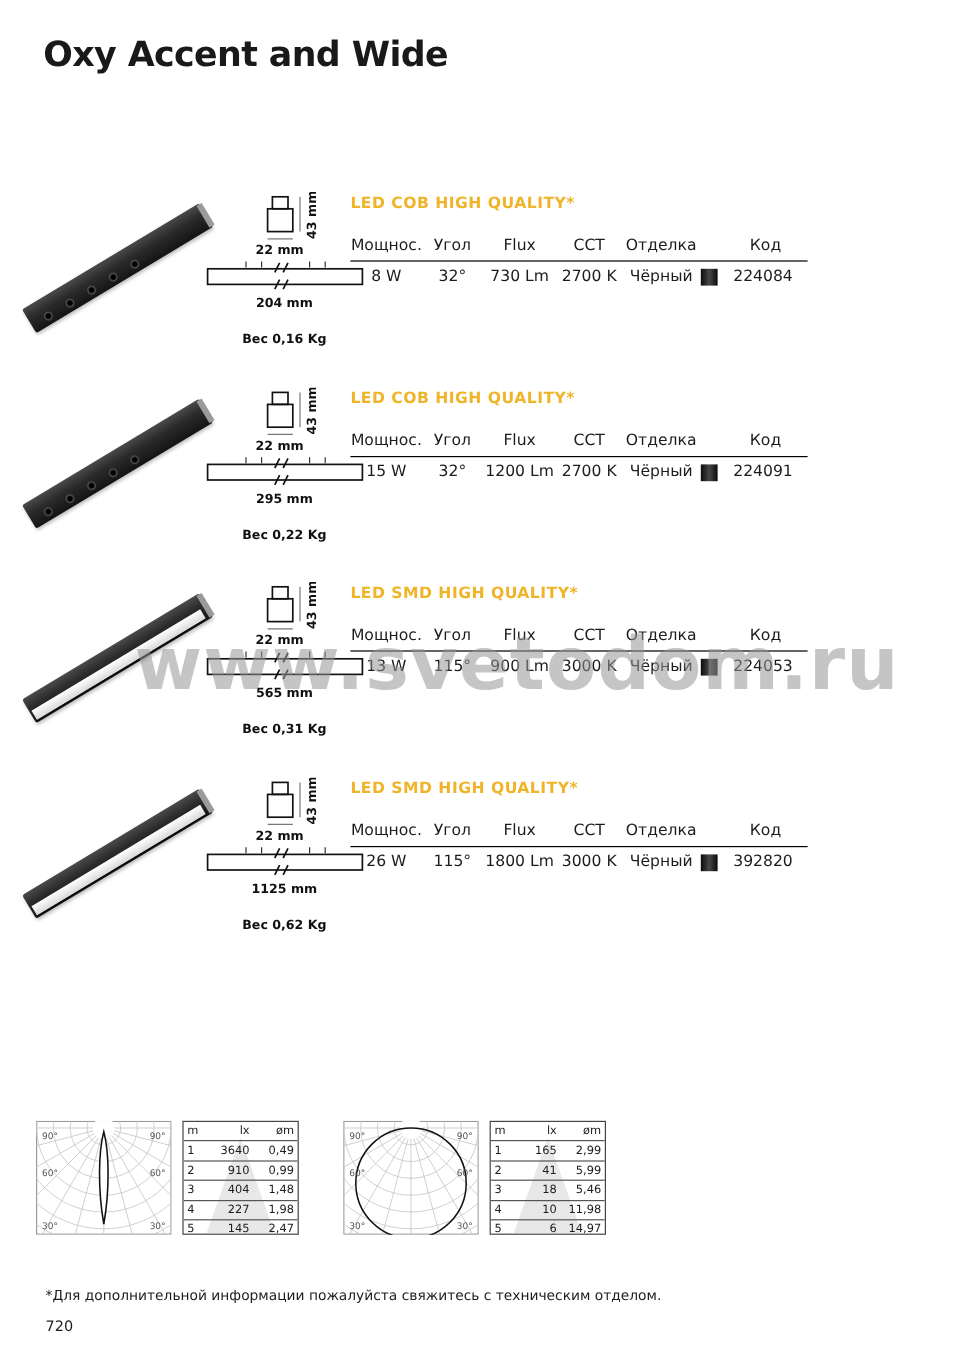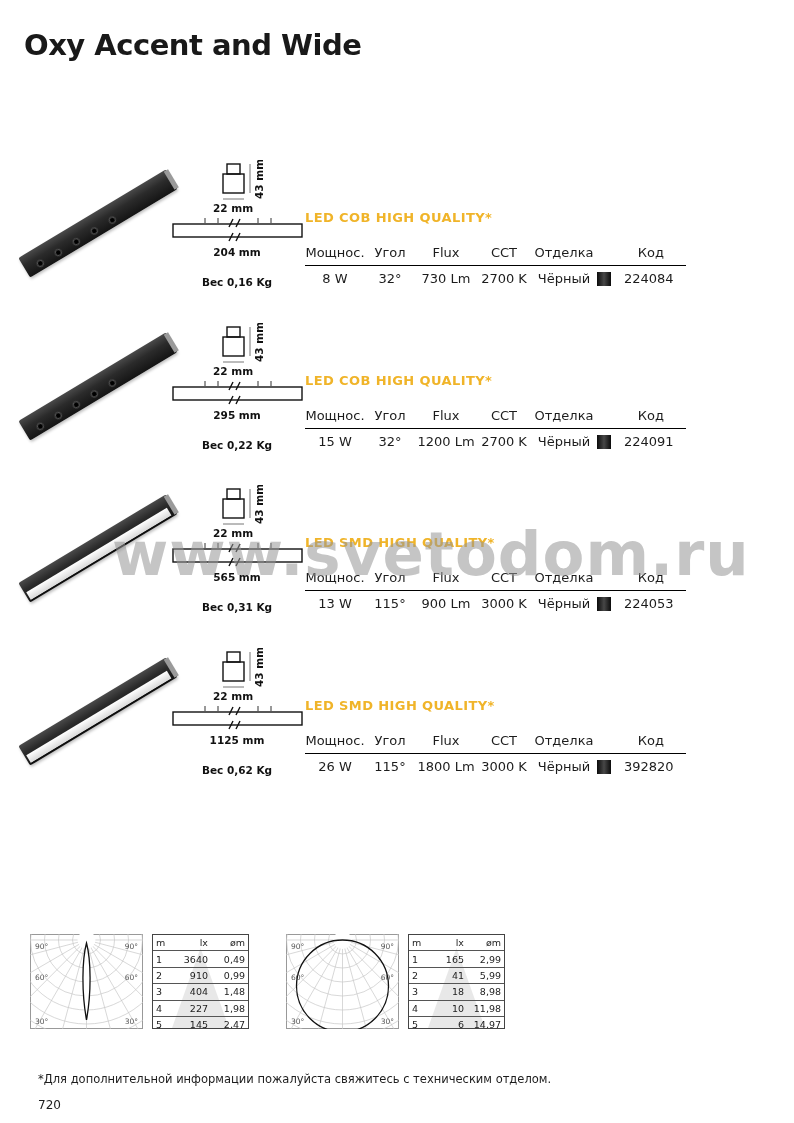--- a/index.html
+++ b/index.html
@@ -1,21 +1,21 @@
 <!DOCTYPE html>
 <html><head>
 <meta charset="utf-8">
 <style>
   html,body{margin:0;padding:0;}
   body{width:794px;height:1123px;position:relative;background:#fff;
        font-family:"DejaVu Sans","Liberation Sans",sans-serif;color:#1c1c1c;overflow:hidden;}
   .abs{position:absolute;}
 
   
-  .title{left:24px;top:28px;font-size:29px;font-weight:700;letter-spacing:-0.5px;color:#191919;}
+  .title{left:36px;top:28px;font-size:29px;font-weight:700;letter-spacing:-0.5px;color:#191919;}
 
   
   .section{left:0;top:0;width:794px;height:160px;}
 
   
   .photo{position:absolute;left:20px;top:10px;width:155px;height:112px;}
   .bar{position:absolute;left:-8px;top:44px;width:172px;height:23px;
        transform:rotate(-31deg);background:linear-gradient(180deg,#4a4a4a 0%,#2b2b2b 40%,#141414 100%);
        border-radius:2px;box-shadow:0 2px 3px rgba(0,0,0,.25);}
   .bar::before{content:"";position:absolute;right:-2px;top:1px;width:5px;height:90%;background:#9a9a9a;}
@@ -26,21 +26,21 @@
        background:linear-gradient(#ffffff,#d8d8d8);border-bottom:1.5px solid #0a0a0a;}
 
   
   .draw{position:absolute;left:170px;top:2px;}
   .draw rect,.draw line,.draw path{fill:none;stroke:#111;stroke-width:1.4;}
   .draw .dim{stroke:#777;stroke-width:1;}
   .draw .tick{stroke:#333;stroke-width:1;}
   .draw text{font-family:"DejaVu Sans",sans-serif;font-size:10.5px;font-weight:700;fill:#111;}
 
   
-  .spec{position:absolute;left:305px;top:4px;width:381px;margin-top:48px;}
+  .spec{position:absolute;left:292px;top:4px;width:381px;}
   .heading{font-size:13px;font-weight:600;letter-spacing:.4px;margin-bottom:15px;}
   .srow{display:grid;grid-template-columns:60px 50px 62px 54px 66px 1fr;align-items:center;
         height:25px;font-size:13px;}
   .srow.head{border-bottom:1.5px solid #000;}
   .srow span{text-align:center;}
   .srow .code-h{text-align:right;padding-right:22px;}
   .codecell{display:flex;justify-content:flex-start;align-items:center;gap:13px;padding-right:3px;}
   .swatch{width:14px;height:14px;background:linear-gradient(90deg,#0b0b0b,#474747 50%,#0b0b0b);}
 
   
@@ -369,21 +369,21 @@
         <span>2,99</span>
       </div>
     <div class="prow">
         <span>2</span>
         <span>41</span>
         <span>5,99</span>
       </div>
     <div class="prow">
         <span>3</span>
         <span>18</span>
-        <span>8,98</span>
+        <span>5,46</span>
       </div>
     <div class="prow">
         <span>4</span>
         <span>10</span>
         <span>11,98</span>
       </div>
     <div class="prow">
         <span>5</span>
         <span>6</span>
         <span>14,97</span>

